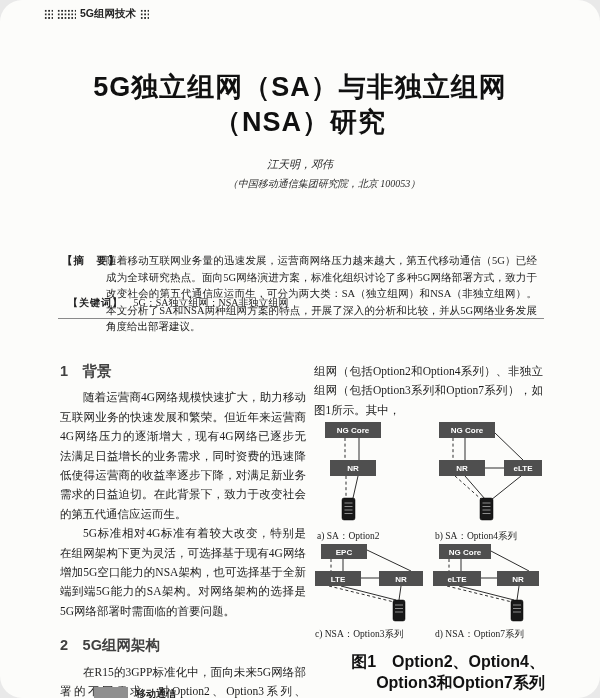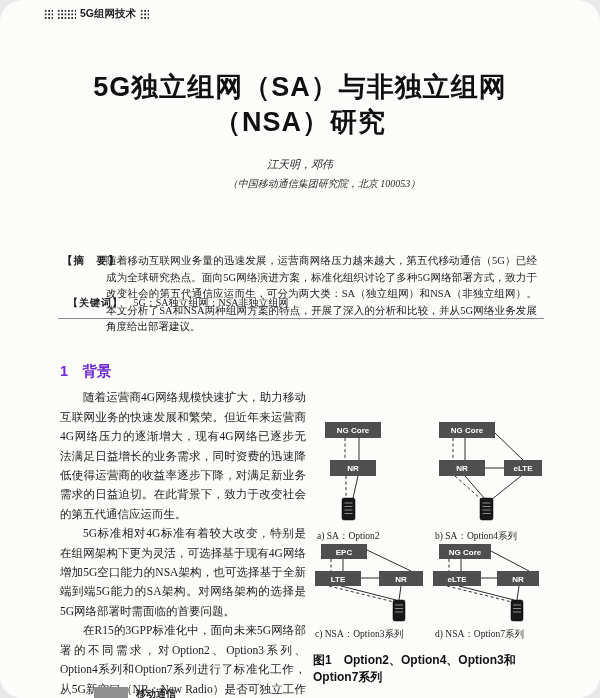--- a/index.html
+++ b/index.html
@@ -30,31 +30,31 @@
   .kw{position:absolute;left:68px;top:296px;width:475px;font-size:10px;color:#222;}
   .kw .lbl{font-weight:bold;letter-spacing:1px;margin-right:8px;}
   .rule{position:absolute;left:58px;right:56px;top:318px;border-top:1px solid #8a8a8a;}
 
   
   .colL{position:absolute;left:60px;top:362px;width:246px;font-size:11.5px;
         line-height:19.4px;text-align:justify;color:#1d1d1d;}
   .colR{position:absolute;left:314px;top:362px;width:229px;font-size:11.5px;
         line-height:19.4px;text-align:justify;color:#1d1d1d;}
   .sec{font-family:"Liberation Sans",sans-serif;font-weight:bold;font-size:14.5px;
-       color:#6d28d9;margin:0 0 7px 0;}
+       color:#404040;margin:0 0 7px 0;}
   .sec.s2{margin-top:15px;}
   .colL p,.colR p{margin:0;}
   p.ind{text-indent:2em;}
 
   
   .figure{position:absolute;left:313px;top:420px;width:232px;height:250px;}
   .diag{position:absolute;}
   .dlabel{position:absolute;font-size:9.5px;color:#222;white-space:nowrap;}
-  .fig-cap{position:absolute;top:232px;left:0;width:100%;text-align:left;
-           font-family:"Liberation Sans",sans-serif;font-weight:bold;font-size:12px;color:#111;}
+  .fig-cap{position:absolute;top:232px;left:0;width:100%;text-align:right;
+           font-family:"Liberation Sans",sans-serif;font-weight:bold;font-size:16px;color:#111;}
   .node{fill:#4f4f4f;}
   .ntext{fill:#fff;font-family:"Liberation Sans",sans-serif;font-weight:bold;font-size:8px;
          text-anchor:middle;}
   .ln{stroke:#2e2e2e;stroke-width:1;fill:none;}
   .lnd{stroke:#2e2e2e;stroke-width:1;stroke-dasharray:3,2.6;fill:none;}
   .phone{fill:#181818;stroke:#000;stroke-width:.5;}
   .pline{stroke:#9a9a9a;stroke-width:.9;}
 
   
   .badge{position:absolute;left:94px;top:687px;width:34px;height:16px;background:#8f8f8f;}
@@ -90,23 +90,27 @@
     <span class="lbl">【关键词】</span>
     <span>5G；SA独立组网；NSA非独立组网</span>
   </div>
 
   <div class="rule"></div>
 
   <div class="colL">
     <div class="sec">1　背景</div>
     <p class="ind">随着运营商4G网络规模快速扩大，助力移动互联网业务的快速发展和繁荣。但近年来运营商4G网络压力的逐渐增大，现有4G网络已逐步无法满足日益增长的业务需求，同时资费的迅速降低使得运营商的收益率逐步下降，对满足新业务需求的日益迫切。在此背景下，致力于改变社会的第五代通信应运而生。</p>
     <p class="ind">5G标准相对4G标准有着较大改变，特别是在组网架构下更为灵活，可选择基于现有4G网络增加5G空口能力的NSA架构，也可选择基于全新端到端5G能力的SA架构。对网络架构的选择是5G网络部署时需面临的首要问题。</p>
+    <div class="sec s2">2　5G组网架构</div>
     <p class="ind">在R15的3GPP标准化中，面向未来5G网络部署的不同需求，对Option2、Option3系列、Option4系列和Option7系列进行了标准化工作，从5G新空口（NR：New Radio）是否可独立工作的角度分为两大类：独立</p>
   </div>
 
+  <div class="colR">
+    <p>组网（包括Option2和Option4系列）、非独立组网（包括Option3系列和Option7系列），如图1所示。其中，</p>
+  </div>
 
   <div class="figure">
 
     <svg class="diag" style="left:2px;top:0;" width="104" height="102" viewBox="0 0 104 102">
       <line class="lnd" x1="30" y1="18" x2="30" y2="40"></line>
       <line class="ln" x1="44" y1="18" x2="44" y2="40"></line>
       <line class="lnd" x1="31" y1="56" x2="31" y2="78"></line>
       <line class="ln" x1="43" y1="56" x2="38" y2="78"></line>
       <rect class="node" x="10" y="2" width="56" height="16"></rect>
       <text class="ntext" x="38" y="13">NG Core</text>

